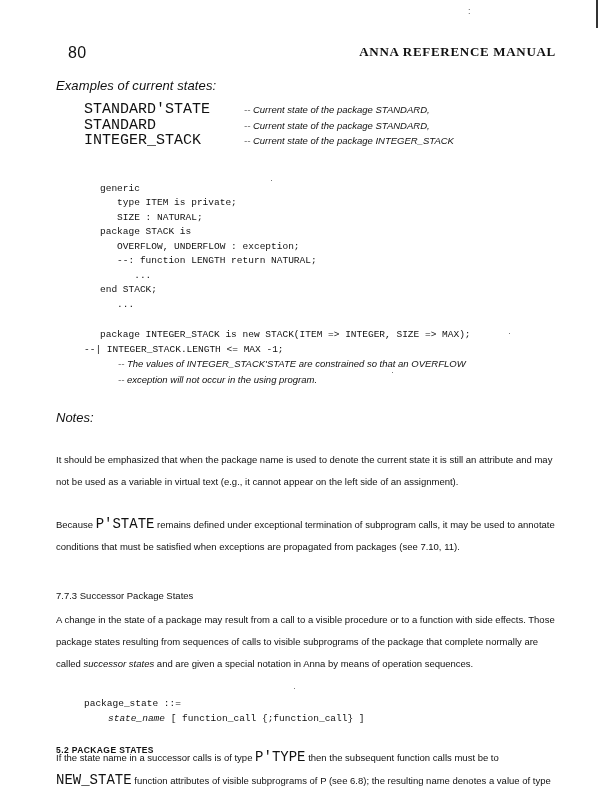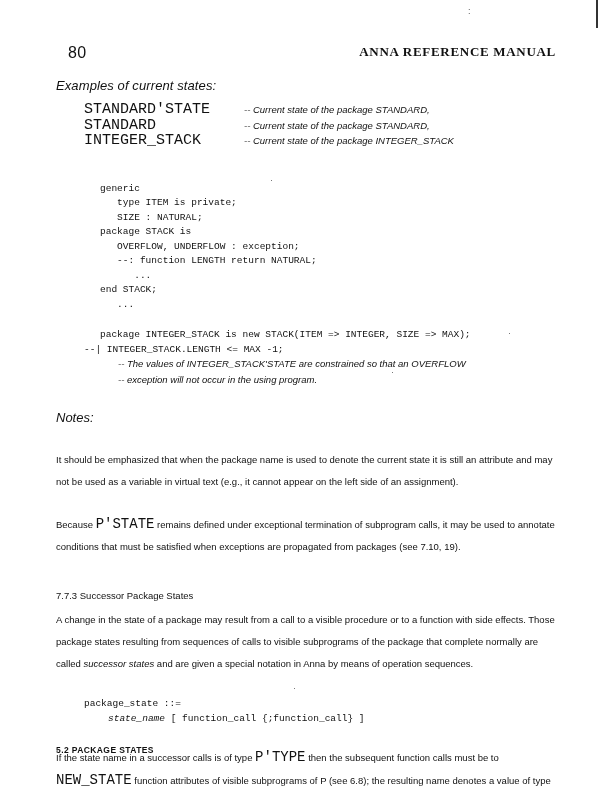--- a/index.html
+++ b/index.html
@@ -187,21 +187,21 @@
     <div class="gap-22"></div>
 
     <p class="notes-label">Notes:</p>
 
     <div class="gap-10"></div>
 
     <p class="para">It should be emphasized that when the package name is used to denote the current state it is still an attribute and may not be used as a variable in virtual text (e.g., it cannot appear on the left side of an assignment).</p>
 
     <div class="gap-6"></div>
 
-    <p class="para"><span>Because </span><span class="mono-inline">P'STATE</span><span> remains defined under exceptional termination of subprogram calls, it may be used to annotate conditions that must be satisfied when exceptions are propagated from packages (see 7.10, 19).</span></p>
+    <p class="para"><span>Because </span><span class="mono-inline">P'STATE</span><span> remains defined under exceptional termination of subprogram calls, it may be used to annotate conditions that must be satisfied when exceptions are propagated from packages (see 7.10, 11).</span></p>
 
     <div class="gap-18"></div>
 
     <p class="sec-head">7.7.3 Successor Package States</p>
 
     <div class="gap-8"></div>
 
     <p class="para"><span>A change in the state of a package may result from a call to a visible procedure or to a function with side effects. Those package states resulting from sequences of calls to visible subprograms of the package that complete normally are called </span><span class="ital">successor states</span><span> and are given a special notation in Anna by means of operation sequences.</span></p>
 
     <div class="gap-8"></div>

